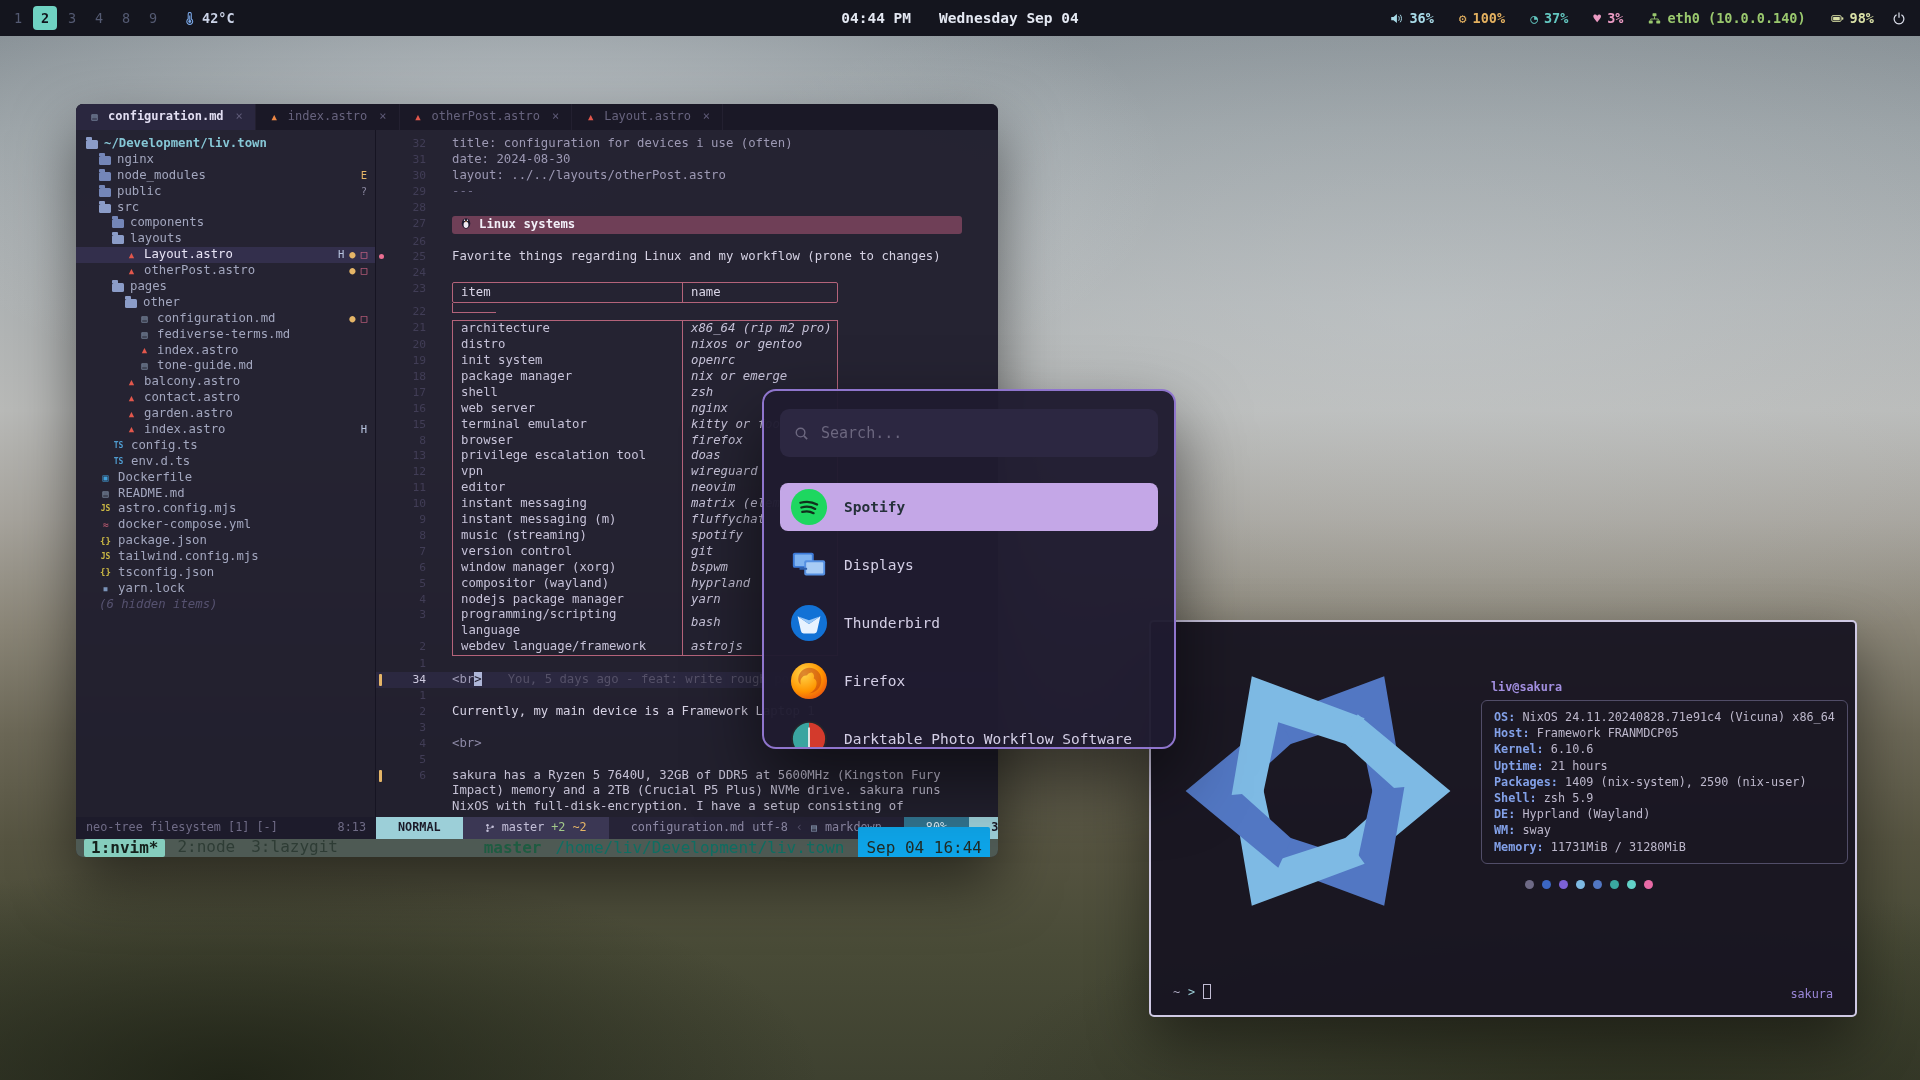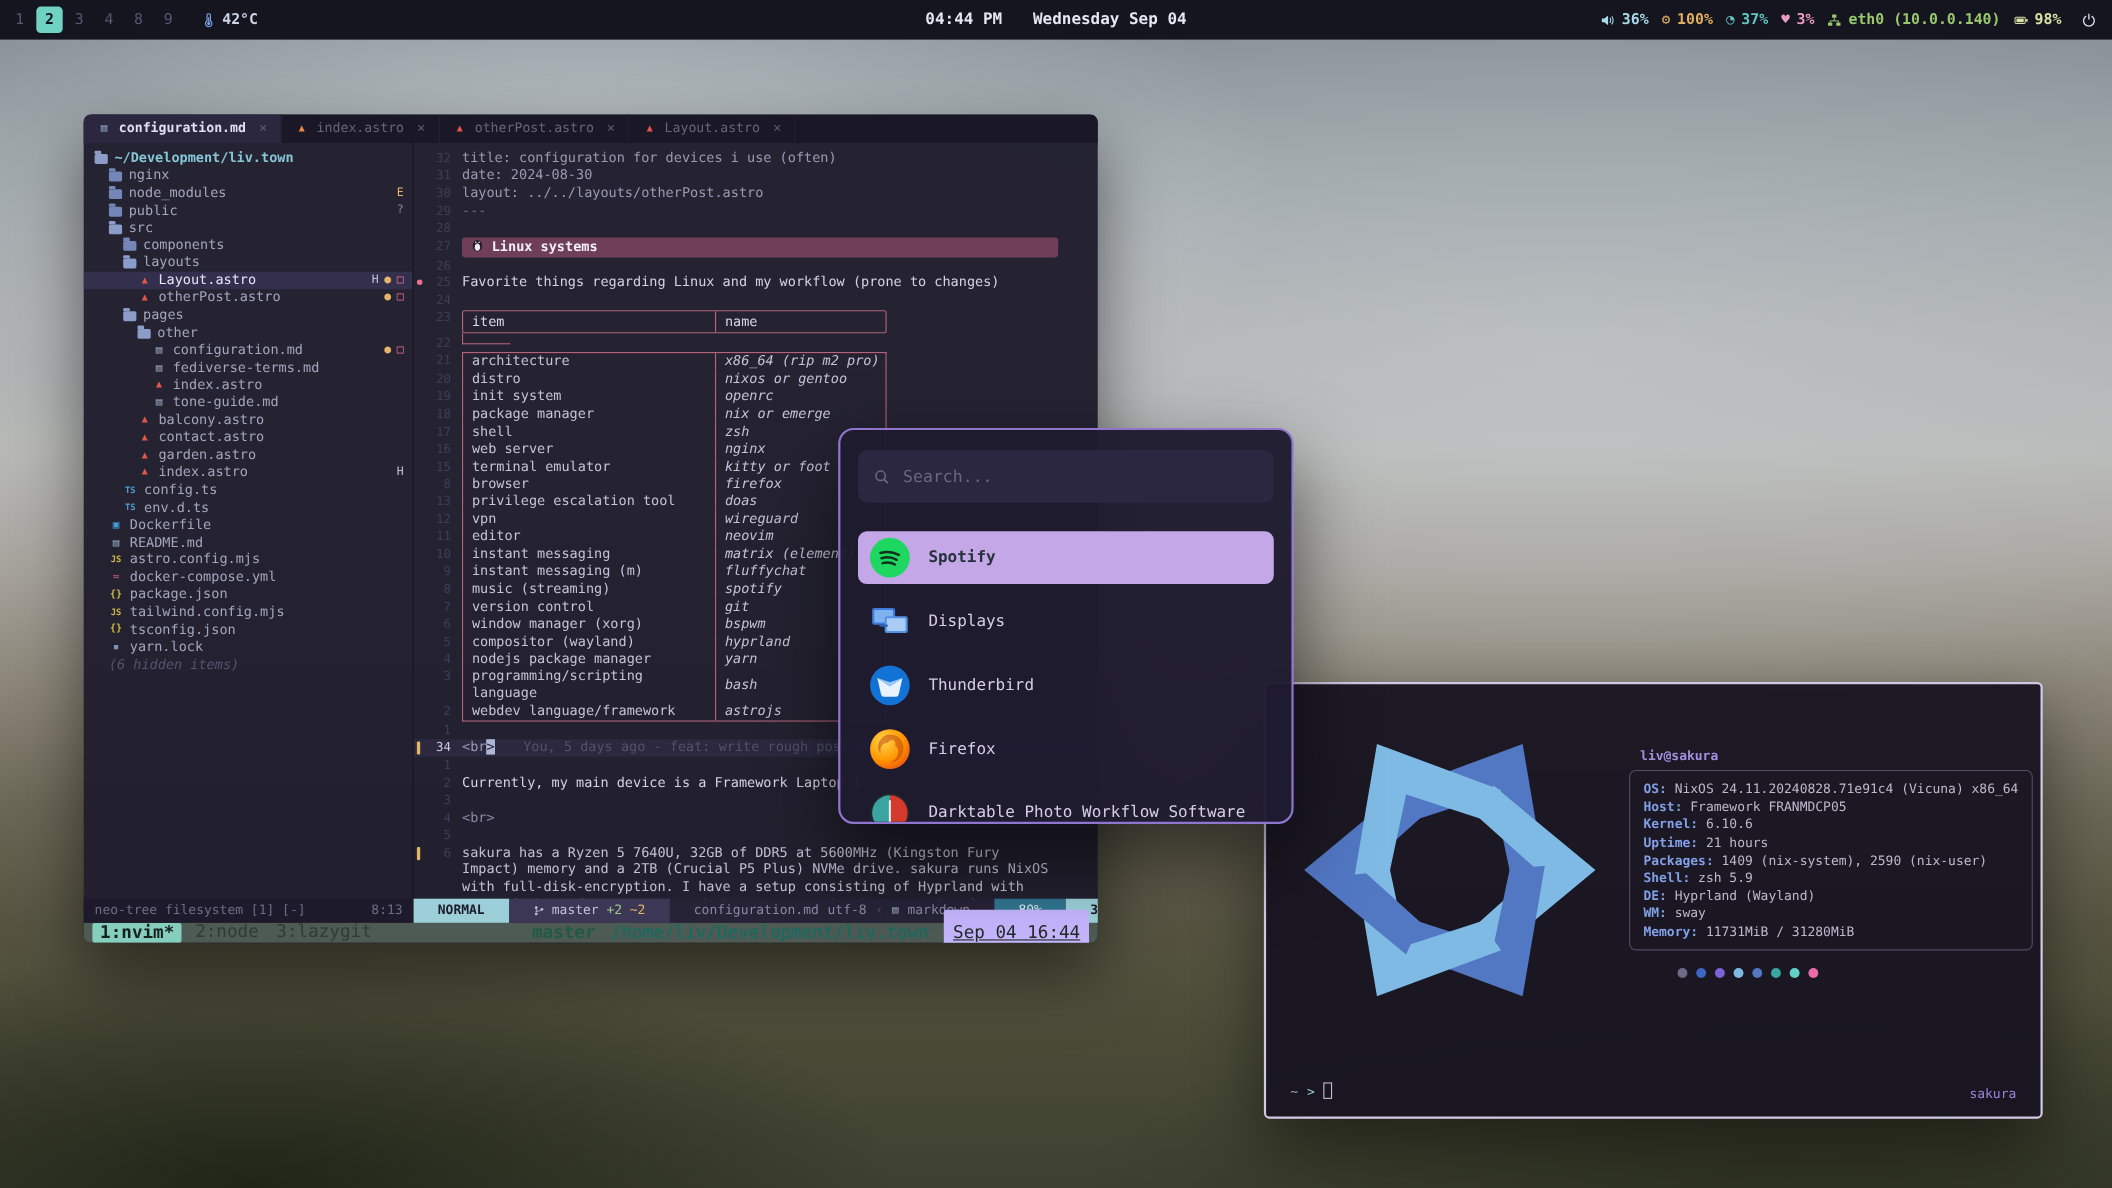--- a/index.html
+++ b/index.html
@@ -57,21 +57,21 @@
   .fico.md{color:#8ea0b8;}
   .fico.ts{color:#4f9cd0;font-size:8px;font-weight:700;}
   .fico.js{color:#cbb844;font-size:8px;font-weight:700;}
   .fico.json{color:#cbb844;font-size:9px;font-weight:700;}
   .fico.yml{color:#cb6077;}
   .fico.docker{color:#419fd9;}
   .fico.lock{color:#7a93b8;}
 
   
   .edpane{flex:1;padding-top:6px;overflow:hidden;position:relative;}
-  .bl{display:flex;align-items:flex-start;min-height:15.9px;}
+  .bl{display:flex;align-items:flex-start;min-height:15.9px;gap:16px;}
   .sign{width:10px;flex:none;}
   .sdot{width:5px;height:5px;border-radius:50%;background:#eb6f92;display:block;margin:5px 0 0 3px;}
   .sbar{width:3px;height:12px;background:#e5b567;display:block;margin:2px 0 0 3px;border-radius:1px;}
   .ln{width:34px;flex:none;text-align:right;padding-right:10px;color:#413d56;font-size:11.3px;}
   .bl.cur{background:#2b2840;}
   .bl.cur .ln{color:#cdc9de;}
   .tx{flex:1;padding-right:36px;min-width:0;}
   .bl.fm .tx{color:#9d99b4;}
   .bl.dim .tx{color:#6e6a86;}
   .bl.text .tx{color:#d6d2e4;}
@@ -108,21 +108,21 @@
   .pct{background:#31748f;color:#d8e8f0;}
   .pos{background:#9ccfd8;color:#1b1a28;font-weight:700;}
 
   
   .tmuxbar{height:18px;background:#4e5a54;display:flex;align-items:center;font-size:16px;padding:0 8px;gap:10px;flex:none;}
   .twin{color:#2e3c35;padding:0 4px;}
   .twin.on{background:#85cdbd;color:#15211c;font-weight:700;border-radius:2px;padding:1px 7px;}
   .tmux-right{margin-left:auto;display:flex;align-items:center;gap:14px;}
   .tbranch{color:#1e5c41;font-weight:700;}
   .tpath{color:#0f6e62;}
-  .tdate{background:#c4b5fd;color:#212b25;padding:13px 8px;border-radius:2px;text-decoration:underline;}
+  .tdate{background:#0ea5e9;color:#212b25;padding:13px 8px;border-radius:2px;}
 
   
   .launcher{position:absolute;left:762px;top:389px;width:414px;height:360px;background:rgba(31,27,48,.97);border:2px solid #8f75cd;border-radius:14px;z-index:30;box-shadow:0 30px 70px rgba(0,0,0,.55);padding:18px 16px;overflow:hidden;}
   .searchbox{height:48px;background:#2c2741;border-radius:9px;display:flex;align-items:center;gap:10px;padding:0 14px;color:#6c677f;}
   .searchbox .mico svg{width:15px;height:15px;}
   .searchbox input{background:transparent;border:none;outline:none;color:#cfcbe2;font:15px "DejaVu Sans Mono",monospace;flex:1;}
   .searchbox input::placeholder{color:#6c677f;}
   .llist{margin-top:26px;display:flex;flex-direction:column;gap:10px;}
   .litem{display:flex;align-items:center;gap:16px;height:48px;padding:0 10px;border-radius:8px;color:#d4cfe6;font-size:14.5px;cursor:pointer;}
   .litem.sel{background:#c4a7e7;color:#25313a;font-weight:700;}
@@ -168,21 +168,21 @@
             <path d="M8.3 10.6V4.4" stroke="currentColor" stroke-width="1.3"></path>
           </svg>
         </span>
       <span>42°C</span>
     </div>
     <div class="tb-clock">
       <span>04:44 PM</span>
       <span>Wednesday Sep 04</span>
     </div>
     <div class="tb-right">
-      <div class="tb-right" style="padding:0;gap:12px">
+      <div class="tb-right" style="padding:0;gap:25px">
           <span class="mod" style="color: rgb(169, 219, 232);">
             <span class="mico">
               <svg viewBox="0 0 16 16">
                 <path d="M1.5 6h2.8L8.5 2.6v10.8L4.3 10H1.5z" fill="currentColor"></path>
                 <path d="M10.6 5.2c1.1 1.4 1.1 4.2 0 5.6M12.6 3.4c2 2.4 2 6.8 0 9.2" stroke="currentColor" stroke-width="1.2" fill="none"></path>
               </svg>
             </span>
             <span>36%</span>
           </span>
           <span class="mod" style="color: rgb(227, 176, 95);">

